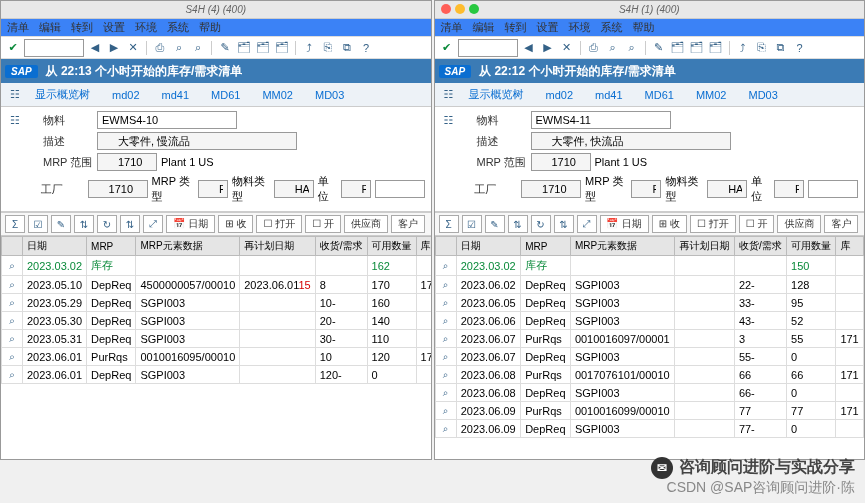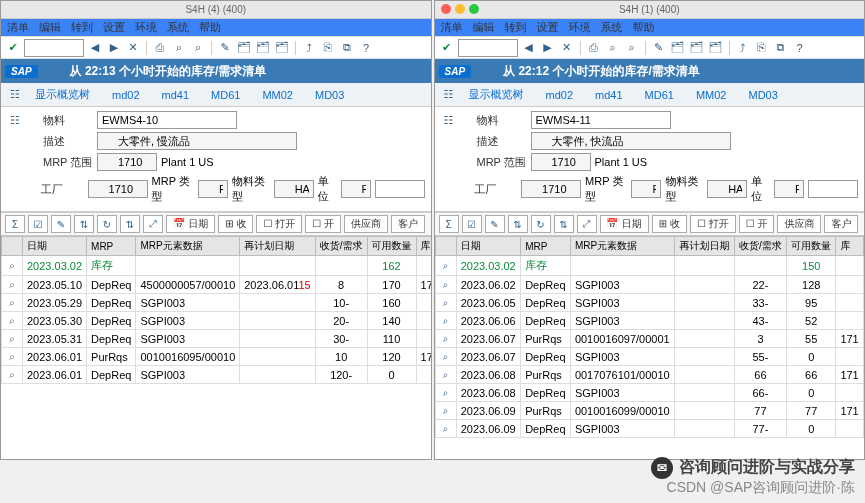--- a/index.html
+++ b/index.html
@@ -1,44 +1,44 @@
 <!DOCTYPE html>
 <html><head>
 <meta charset="utf-8">
 <style>
 * { box-sizing: border-box; margin: 0; padding: 0; font-family: Arial, "Microsoft YaHei", sans-serif; }
 body { background: #f0f0f0; width: 865px; height: 503px; overflow: hidden; position: relative; }
 .panes { display: flex; height: 460px; }
 .pane { flex: 1; background: #fff; border: 1px solid #999; display: flex; flex-direction: column; overflow: hidden; }
 .pane.left { margin-right: 2px; }
-.titlebar { height: 18px; background: #e8e8e8; border-bottom: 1px solid #ccc; font-size: 10px; text-align: center; line-height: 18px; color: #666; position: relative; }
+.titlebar { height: 18px; background: #e8e8e8; border-bottom: 1px solid #ccc; font-size: 10px; text-align: center; line-height: 18px; color: #666; position: relative; font-style: italic; }
 .dots { position: absolute; left: 6px; top: 3px; display: flex; gap: 4px; }
 .dot { width: 10px; height: 10px; border-radius: 50%; }
 .dot.r { background: #ff5f57; } .dot.y { background: #febc2e; } .dot.g { background: #28c840; }
 .menubar { height: 18px; background: #3b82f6; border-bottom: 1px solid #ddd; display: flex; align-items: center; padding: 0 6px; gap: 10px; font-size: 11px; color: #333; }
 .toolbar { height: 22px; background: #fff; border-bottom: 1px solid #ddd; display: flex; align-items: center; padding: 0 4px; gap: 3px; }
 .tbtn { width: 16px; height: 16px; display: inline-flex; align-items: center; justify-content: center; font-size: 11px; color: #346187; cursor: pointer; }
 .sep { width: 1px; height: 14px; background: #ccc; margin: 0 2px; }
-.header { background: #3b7bb5; color: #fff; height: 24px; display: flex; align-items: center; padding: 8px 4px; font-size: 12px; font-weight: bold; gap: 24px; }
+.header { background: #3b7bb5; color: #fff; height: 24px; display: flex; align-items: center; padding: 8px 4px; font-size: 12px; font-weight: bold; }
 .sap-logo { background: #0a6ed1; color: #fff; padding: 1px 6px; font-size: 10px; font-style: italic; margin-right: 8px; border-radius: 2px; }
 .tabrow { height: 24px; background: #edf2f7; border-bottom: 1px solid #ccc; display: flex; align-items: center; padding: 0 6px; gap: 2px; font-size: 11px; }
 .tab { padding: 3px 10px; color: #0a6ed1; cursor: pointer; }
 .form { padding: 4px 6px; font-size: 11px; border-bottom: 1px solid #ccc; }
 .frow { display: flex; align-items: center; margin-bottom: 3px; gap: 4px; }
 .flabel { width: 50px; color: #333; margin-left: 16px; }
 .finput { border: 1px solid #999; background: #fff; padding: 1px 4px; font-size: 11px; height: 18px; }
 .finput.readonly { background: #f5f5f5; padding-left: 20px; }
 .actionrow { height: 24px; background: #f7f7f7; border-top: 1px solid #ccc; border-bottom: 1px solid #ccc; display: flex; align-items: center; padding: 0 4px; gap: 3px; font-size: 11px; }
 .abtn { border: 1px solid #aaa; background: #fff; padding: 1px 6px; font-size: 10px; color: #333; cursor: pointer; display: inline-flex; align-items: center; gap: 2px; height: 18px; }
 .abtn.icon { padding: 1px 3px; width: 20px; justify-content: center; color: #346187; }
 .grid { flex: 1; overflow: auto; font-size: 11px; }
 .grid table { border-collapse: collapse; width: 100%; }
 .grid th { background: #e5e5e5; border: 1px solid #bbb; padding: 2px 4px; font-weight: normal; white-space: nowrap; text-align: left; font-size: 10px; }
 .grid td { border: 1px solid #ddd; padding: 2px 4px; white-space: nowrap; height: 18px; }
-.grid td.num { text-align: center; }
+.grid td.num { text-align: left; }
 .grid tr.stock td { color: #0a8a3a; }
 .mag { display: inline-block; width: 12px; height: 12px; color: #346187; font-size: 10px; text-align: center; }
 .hl { border: 2px solid #d40000; margin-top: 18px; }
 .watermark { position: absolute; right: 10px; bottom: 6px; text-align: right; font-size: 14px; color: #888; pointer-events:none;}
 .watermark .wx { font-size: 16px; color: #444; font-weight: bold; }
 .wxicon { display:inline-block; width:22px; height:22px; border-radius:50%; background:#333; color:#fff; font-size:12px; line-height:22px; text-align:center; vertical-align:middle; margin-right:6px;}
 </style>
 </head>
 <body>
 

